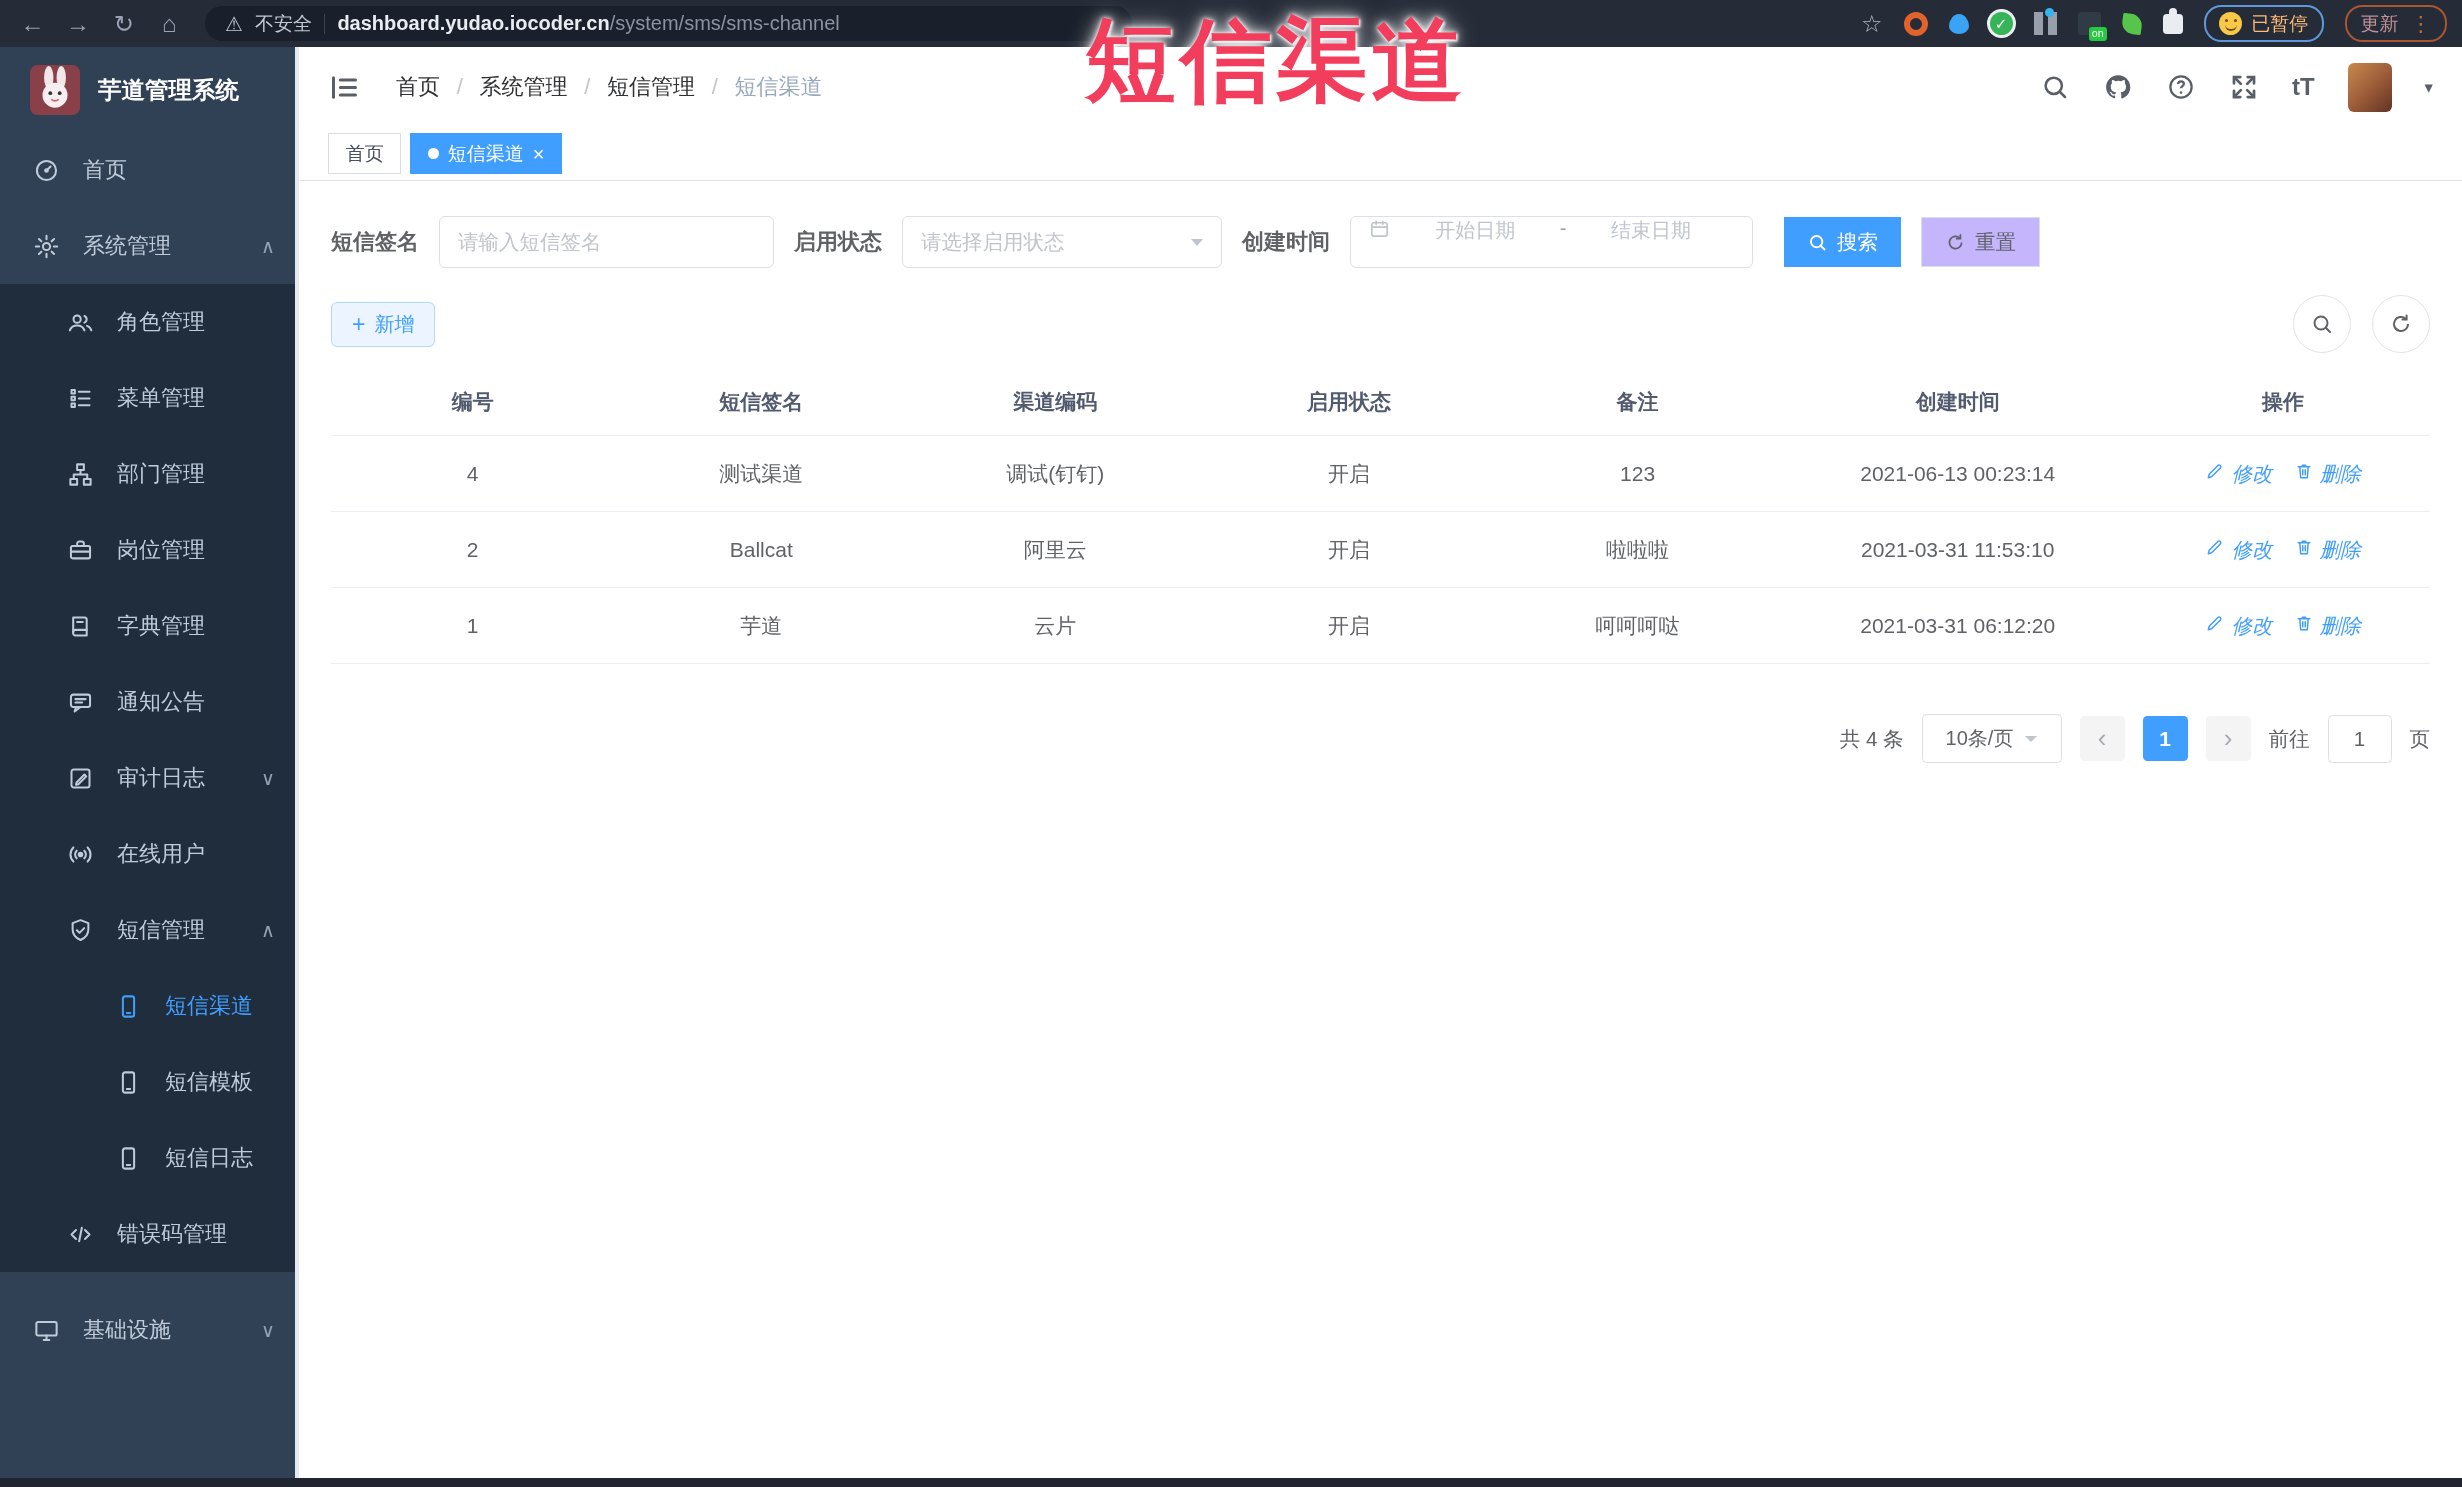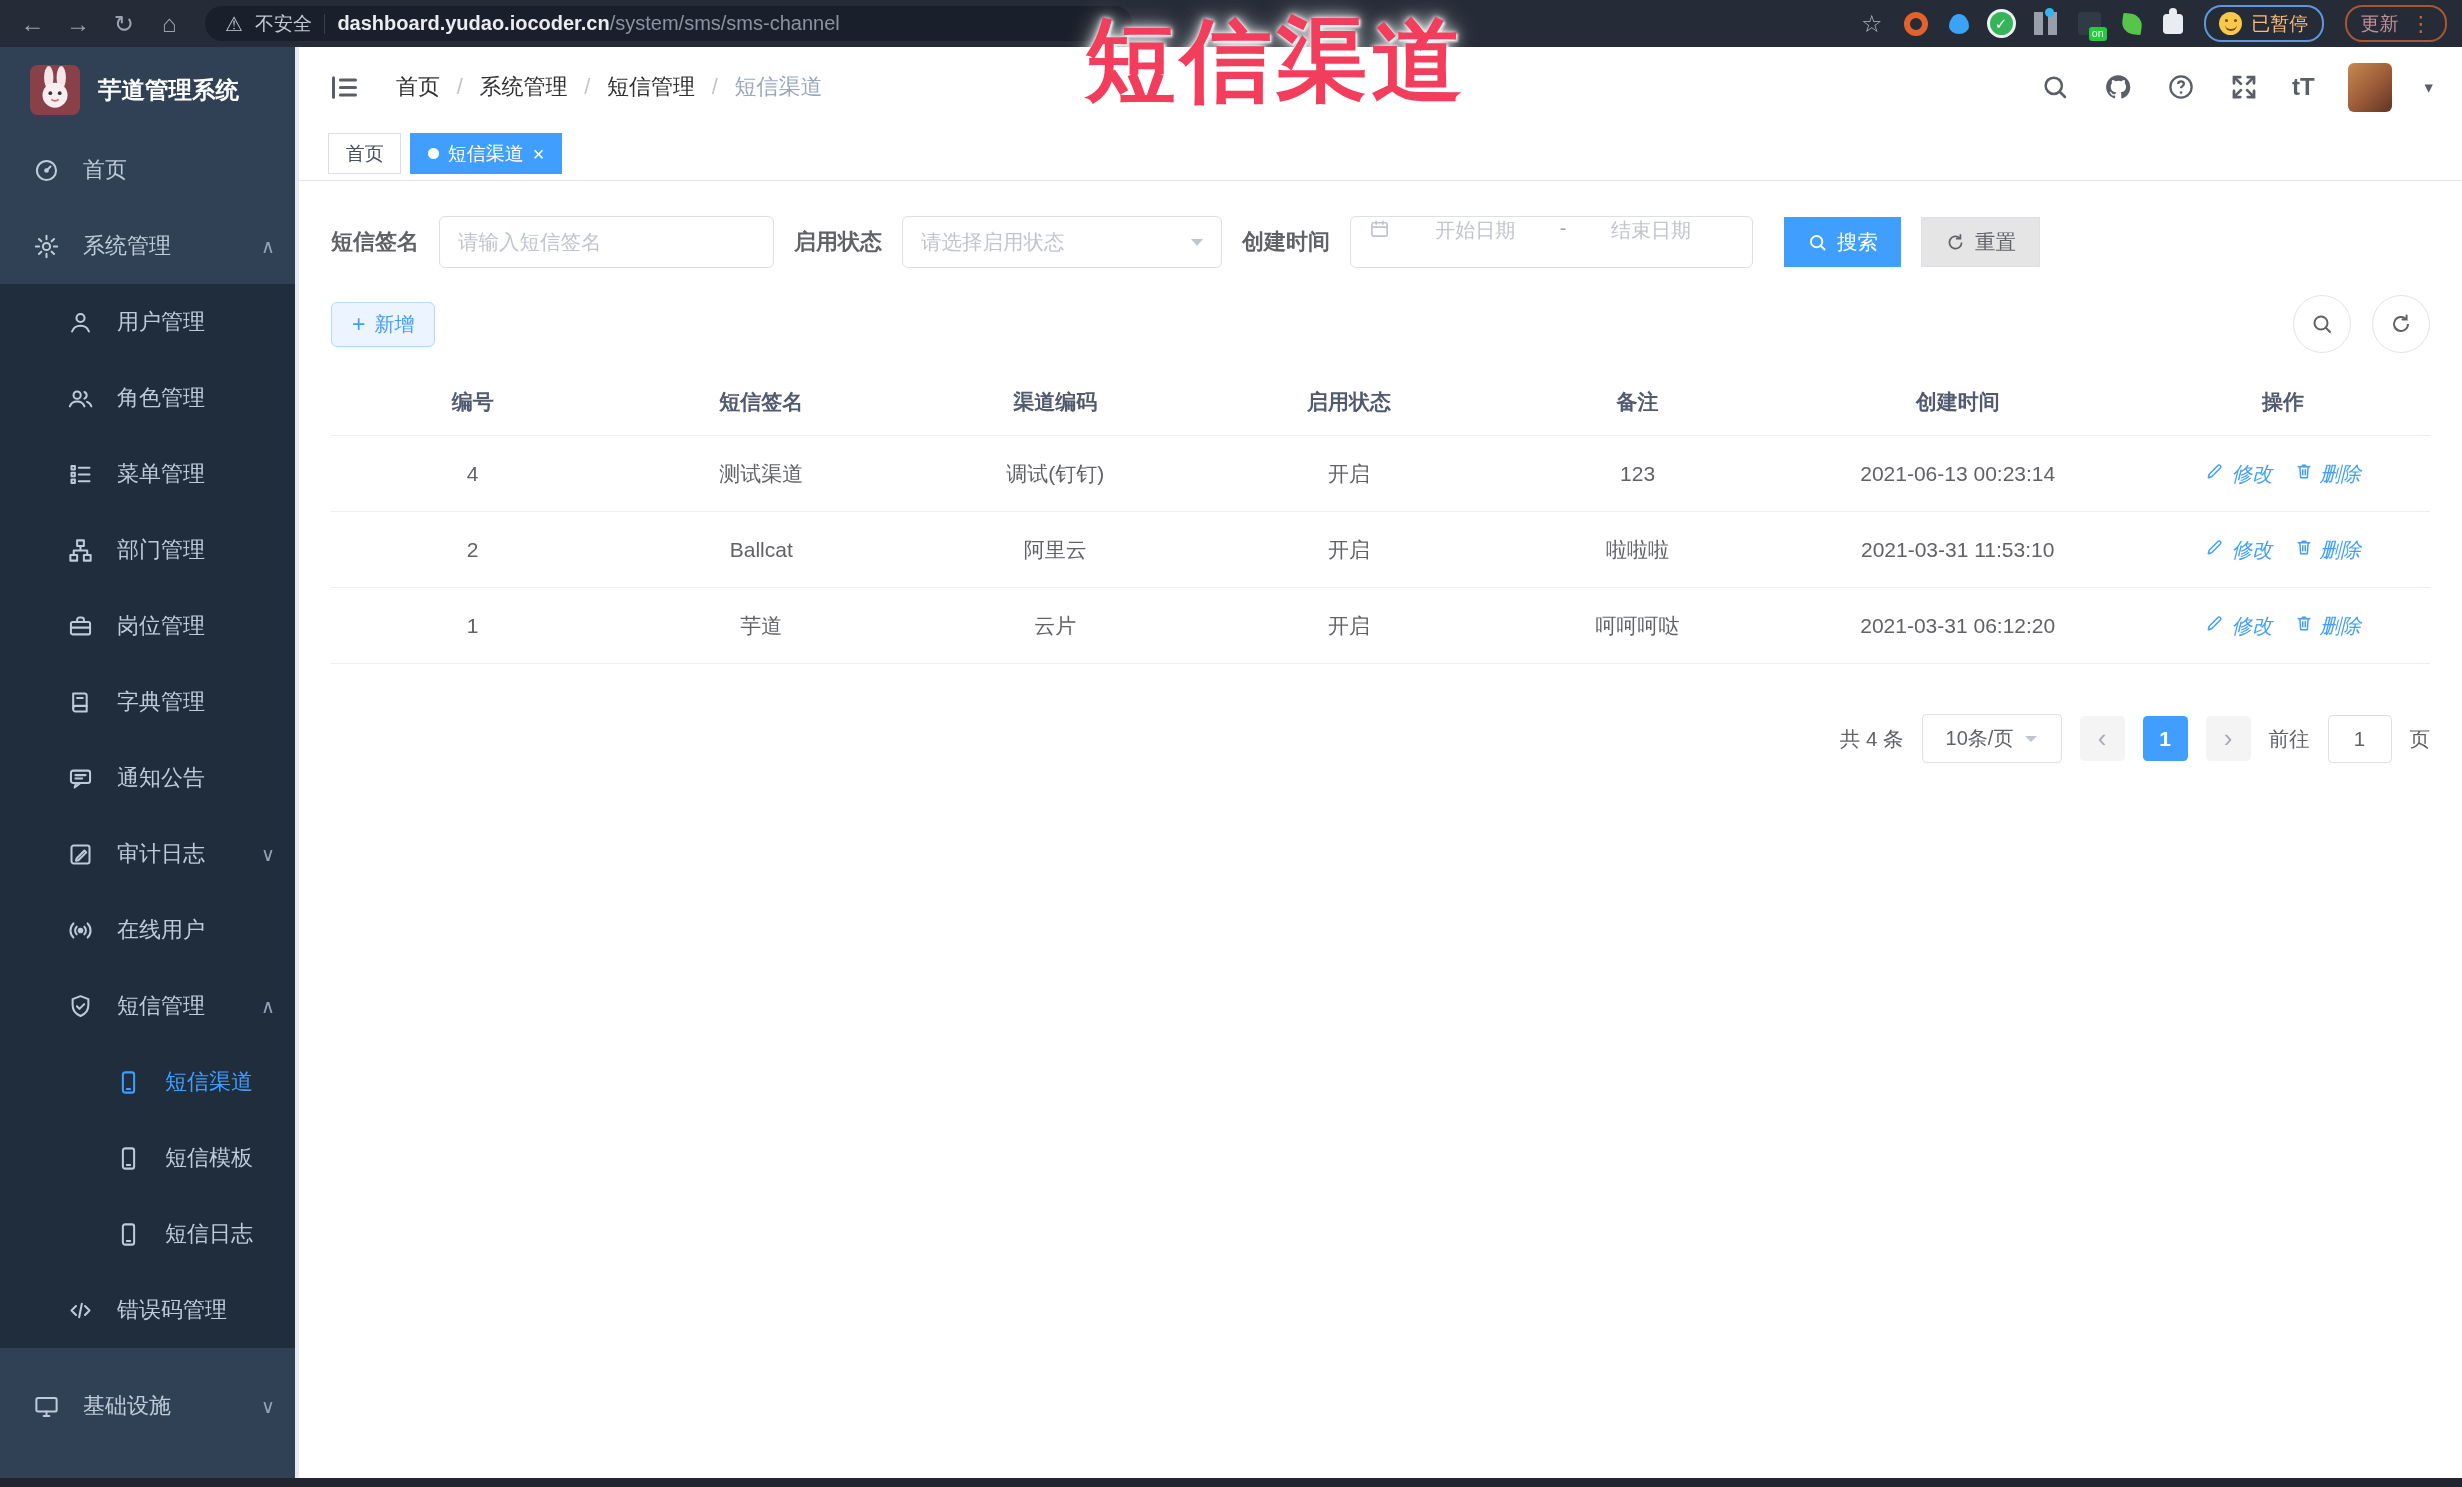--- a/index.html
+++ b/index.html
@@ -80,21 +80,21 @@
   .f-select{width:282px;height:50px;border:1.5px solid #dcdfe6;border-radius:6px;display:flex;align-items:center;padding:0 18px;color:#c0c4cc;font-size:20.5px;cursor:pointer;background:#fff;}
   .tri{width:0;height:0;border-left:6.8px solid transparent;border-right:6.8px solid transparent;border-top:7.6px solid #c0c4cc;}
   .f-select .tri{margin-left:auto;}
   .date-range{width:368px;height:50px;border:1.5px solid #dcdfe6;border-radius:6px;display:flex;padding:0 16.7px;gap:0;color:#c0c4cc;font-size:20px;cursor:pointer;background:#fff;}
   .date-range svg{width:23px;height:23px;flex-shrink:0;}
   .date-range .ph{flex:1;text-align:center;white-space:nowrap;}
   .dash{color:#9aa0a8;}
   .btn{height:50px;border-radius:0;display:inline-flex;align-items:center;gap:9px;padding:0 23px;font-size:20.5px;cursor:pointer;border:none;}
   .btn svg{width:21px;height:21px;}
   .btn-search{background:var(--accent);color:#fff;margin-left:10.6px;}
-  .btn-reset{background:#e5e5e5;border:1.5px solid #dcdfe6;color:#606266;}
+  .btn-reset{background:#c4b5fd;border:1.5px solid #dcdfe6;color:#606266;}
   .action-row{display:flex;align-items:center;margin-bottom:15px;}
   .btn-add{height:45px;background:#ecf5ff;border:1.5px solid #b3d8ff;color:var(--accent);font-size:20px;padding:0 20px;border-radius:6px;display:inline-flex;align-items:center;gap:9px;cursor:pointer;}
   .plus{font-size:23px;line-height:1;}
   .tool-circles{margin-left:auto;display:flex;gap:21px;}
   .circle-btn{width:56px;height:56px;border-radius:50%;border:1.5px solid #e0e3e9;display:flex;align-items:center;justify-content:center;color:#606266;background:#fff;cursor:pointer;}
   .circle-btn svg{width:24px;height:24px;}
   table{width:100%;border-collapse:collapse;margin-top:12px;}
   th{font-size:21px;color:#515a6e;font-weight:700;height:65px;border-bottom:1.5px solid #ebeef5;text-align:center;}
   td{font-size:21px;color:#606266;height:73px;border-bottom:1.5px solid #ebeef5;text-align:center;}
   .op{color:var(--accent);display:inline-flex;align-items:center;gap:6px;margin:0 10.6px;font-size:20.5px;cursor:pointer;text-decoration:none;font-style:italic;}
@@ -176,29 +176,20 @@
           </div>
           <div class="side-item">
             <span class="s-icon">
               <svg viewBox="0 0 24 24" fill="none" stroke="currentColor" stroke-width="1.8" stroke-linecap="round" stroke-linejoin="round">
                 <circle cx="12" cy="12" r="3.2"></circle>
                 <path d="M12 2.5v3M12 18.5v3M2.5 12h3M18.5 12h3M5.3 5.3l2.1 2.1M16.6 16.6l2.1 2.1M18.7 5.3l-2.1 2.1M7.4 16.6l-2.1 2.1"></path>
               </svg>
             </span>
             <span class="s-label">系统管理</span>
             <span class="s-arrow">∧</span>
-          </div>
-          <div class="side-item sub1">
-            <span class="s-icon">
-              <svg viewBox="0 0 24 24" fill="none" stroke="currentColor" stroke-width="1.8" stroke-linecap="round" stroke-linejoin="round">
-                <circle cx="12" cy="8" r="3.6"></circle>
-                <path d="M4.5 20c1.2-3.8 4.5-5.2 7.5-5.2s6.3 1.4 7.5 5.2"></path>
-              </svg>
-            </span>
-            <span class="s-label">用户管理</span>
           </div>
           <div class="side-item sub1">
             <span class="s-icon">
               <svg viewBox="0 0 24 24" fill="none" stroke="currentColor" stroke-width="1.8" stroke-linecap="round" stroke-linejoin="round">
                 <circle cx="9" cy="9" r="3.2"></circle>
                 <path d="M2.5 19c1-3.2 3.9-4.4 6.5-4.4s5.5 1.2 6.5 4.4"></path>
                 <path d="M15.5 6.2a3.2 3.2 0 0 1 0 5.9M17.8 15c2 .6 3.3 1.9 3.8 4"></path>
               </svg>
             </span>
             <span class="s-label">角色管理</span>

